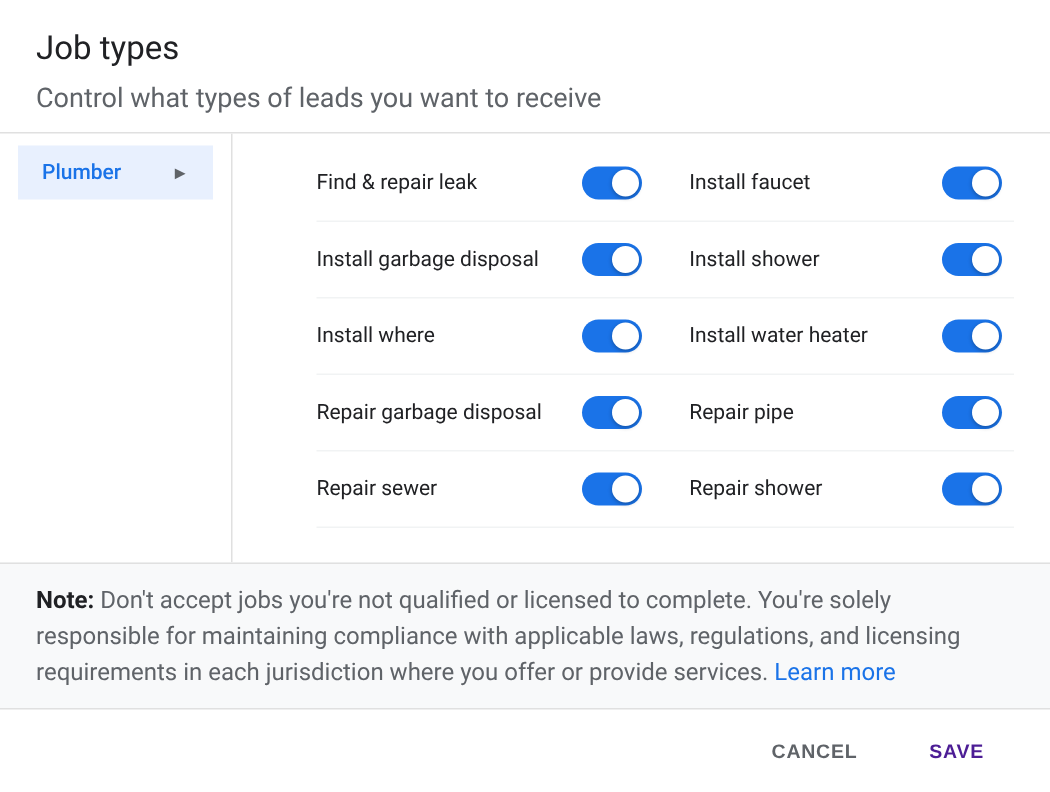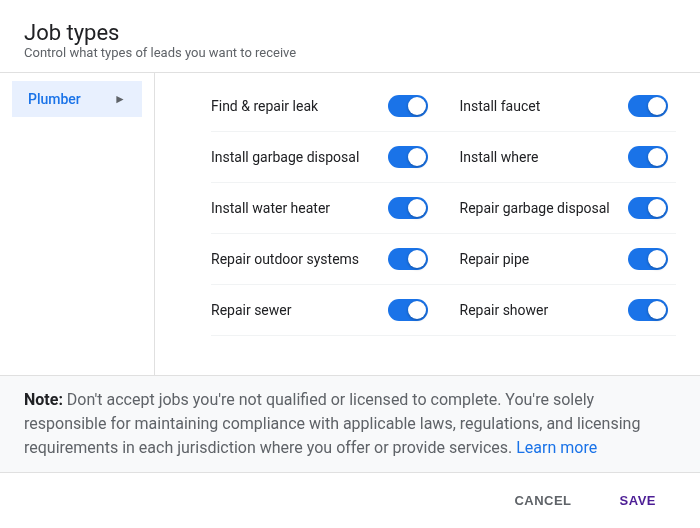--- a/index.html
+++ b/index.html
@@ -21,25 +21,25 @@
     }
 
     .header {
       padding: 20px 24px 12px 24px;
     }
 
     .header-title {
       font-size: 22px;
       font-weight: 400;
       color: #202124;
-      margin-bottom: 0;
+      margin-bottom: 10px;
     }
 
     .header-subtitle {
-      font-size: 13px;
+      font-size: 18px;
       color: #5f6368;
     }
 
     .divider {
       height: 1px;
       background: #e0e0e0;
       margin: 0;
     }
 
     .content {
@@ -224,45 +224,45 @@
           </div>
           <div class="job-item">
             <span class="job-label">Install garbage disposal</span>
             <div class="toggle">
               <div class="toggle-track">
                 <div class="toggle-thumb"></div>
               </div>
             </div>
           </div>
           <div class="job-item">
+            <span class="job-label">Install shower</span>
+            <div class="toggle">
+              <div class="toggle-track">
+                <div class="toggle-thumb"></div>
+              </div>
+            </div>
+          </div>
+          <div class="job-item">
             <span class="job-label">Install where</span>
             <div class="toggle">
               <div class="toggle-track">
                 <div class="toggle-thumb"></div>
               </div>
             </div>
           </div>
           <div class="job-item">
             <span class="job-label">Install water heater</span>
             <div class="toggle">
               <div class="toggle-track">
                 <div class="toggle-thumb"></div>
               </div>
             </div>
           </div>
           <div class="job-item">
             <span class="job-label">Repair garbage disposal</span>
-            <div class="toggle">
-              <div class="toggle-track">
-                <div class="toggle-thumb"></div>
-              </div>
-            </div>
-          </div>
-          <div class="job-item">
-            <span class="job-label">Repair outdoor systems</span>
             <div class="toggle">
               <div class="toggle-track">
                 <div class="toggle-thumb"></div>
               </div>
             </div>
           </div>
           <div class="job-item">
             <span class="job-label">Repair pipe</span>
             <div class="toggle">
               <div class="toggle-track">

